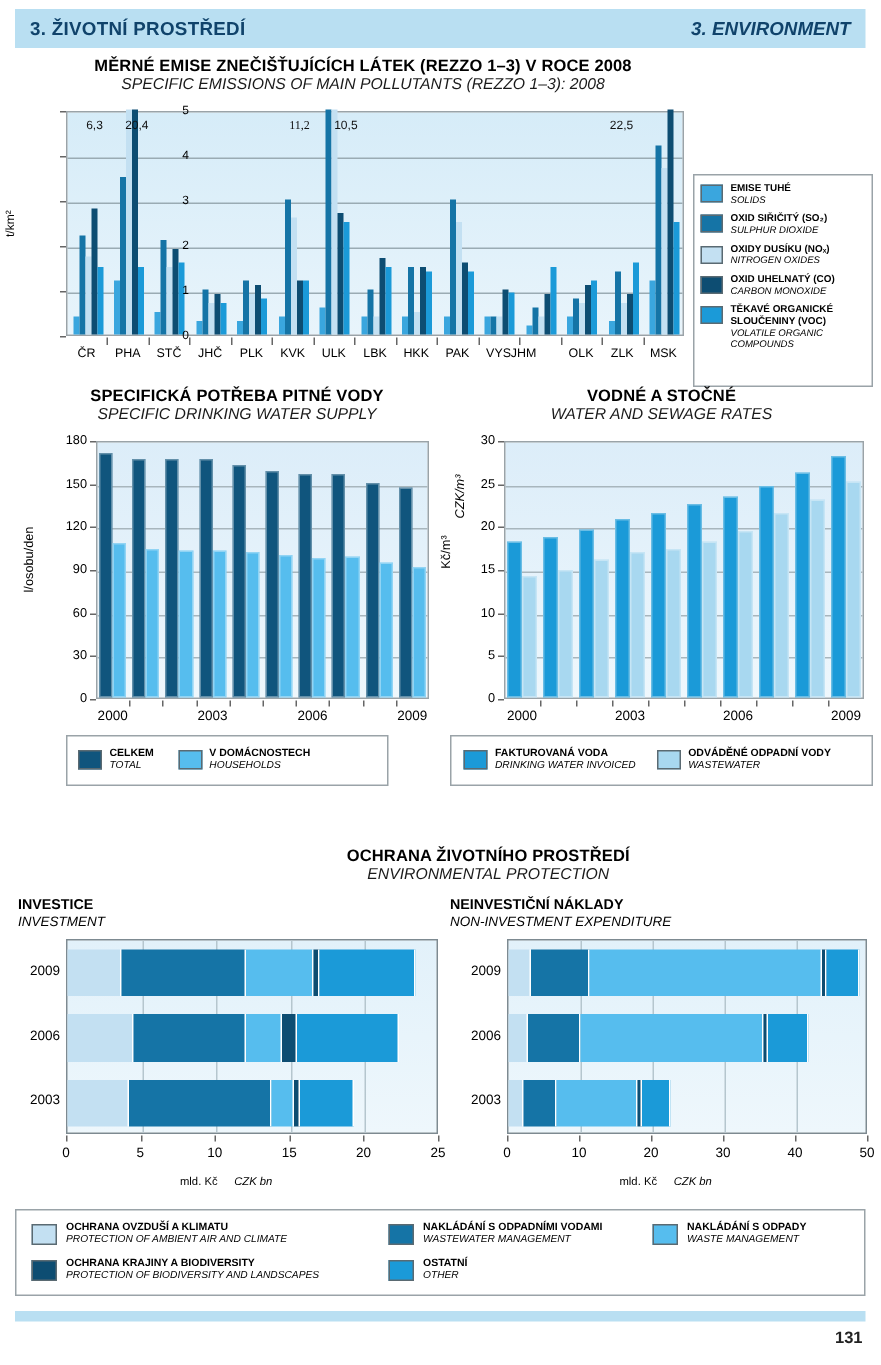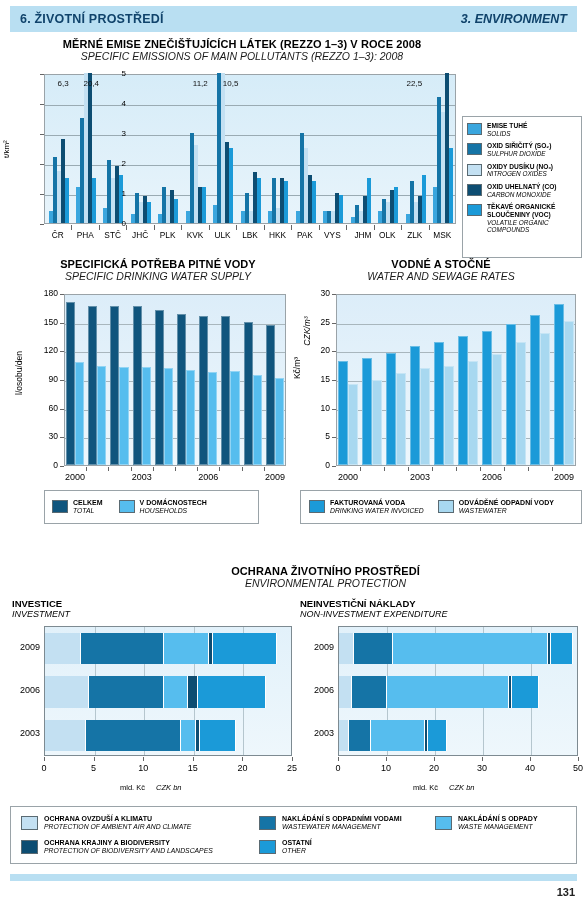--- a/index.html
+++ b/index.html
@@ -112,21 +112,21 @@
   .bl-item .cz { font-size:7px; font-weight:bold; line-height:1.2; white-space:nowrap; }
   .bl-item .en { font-size:6.8px; font-style:italic; line-height:1.2; white-space:nowrap; }
 
   #footer-bar { position:absolute; left:10px; top:874px; width:567px; height:7px; background:#b9dff2; }
   #page-number { position:absolute; right:12px; top:886px; font-size:11px; font-weight:bold; color:#222; }
 </style>
 </head>
 <body>
 
 <div class="page-header">
-  <span class="cz">6. ŽIVOTNÍ PROSTŘEDÍ</span>
+  <span class="cz">3. ŽIVOTNÍ PROSTŘEDÍ</span>
   <span class="en">3. ENVIRONMENT</span>
 </div>
 
 <div id="chart1-wrap">
   <div id="chart1-title" class="chart-title">
     <div class="t1">MĚRNÉ EMISE ZNEČIŠŤUJÍCÍCH LÁTEK (REZZO 1–3) V ROCE 2008</div>
     <div class="t2">SPECIFIC EMISSIONS OF MAIN POLLUTANTS (REZZO 1–3): 2008</div>
   </div>
   <div class="c1-axis-name">t/km²</div>
   <div id="c1-plot">
@@ -303,31 +303,31 @@
     <div class="c1-xlabel" style="left: 205.533px; top: 192px;">ULK</div>
     <div class="c1-xtick" style="left: 208.8px; top: 187px;"></div>
     <div class="c1-xlabel" style="left: 233px; top: 192px;">LBK</div>
     <div class="c1-xtick" style="left: 236.267px; top: 187px;"></div>
     <div class="c1-xlabel" style="left: 260.467px; top: 192px;">HKK</div>
     <div class="c1-xtick" style="left: 263.733px; top: 187px;"></div>
     <div class="c1-xlabel" style="left: 287.933px; top: 192px;">PAK</div>
     <div class="c1-xtick" style="left: 291.2px; top: 187px;"></div>
     <div class="c1-xlabel" style="left: 315.4px; top: 192px;">VYS</div>
     <div class="c1-xtick" style="left: 318.667px; top: 187px;"></div>
-    <div class="c1-xlabel" style="left: 346px; top: 192px; text-align: center;">JHM</div>
+    <div class="c1-xlabel" style="left: 332px; top: 192px; text-align: center;">JHM</div>
     <div class="c1-xtick" style="left: 346.133px; top: 187px;"></div>
     <div class="c1-xlabel" style="left: 370.333px; top: 192px;">OLK</div>
     <div class="c1-xtick" style="left: 373.6px; top: 187px;"></div>
     <div class="c1-xlabel" style="left: 397.8px; top: 192px;">ZLK</div>
     <div class="c1-xtick" style="left: 401.067px; top: 187px;"></div>
     <div class="c1-xlabel" style="left: 425.267px; top: 192px;">MSK</div>
     <div class="c1-xtick" style="left: 428.533px; top: 187px;"></div>
     <div class="c1-note" style="left: 57.4667px; top: 41px;">6,3</div>
     <div class="c1-note" style="left: 83.4667px; top: 41px;">20,4</div>
-    <div class="c1-note" style="left: 192.8px; top: 41px;">11,2</div>
+    <div class="c1-note" style="left: 192.8px; top: 41px; font-family: Liberation Serif, serif;">11,2</div>
     <div class="c1-note" style="left: 222.8px; top: 41px;">10,5</div>
     <div class="c1-note" style="left: 406.533px; top: 41px;">22,5</div>
   </div>
 
 <div id="chart2-wrap" class="mid-chart">
   <div class="chart-title" style="position:absolute;left:0;top:0;width:268px;">
     <div class="t1">SPECIFICKÁ POTŘEBA PITNÉ VODY</div>
     <div class="t2">SPECIFIC DRINKING WATER SUPPLY</div>
   </div>
   <div class="mid-axisname" style="left:-27px;top:110px;">l/osobu/den</div>

